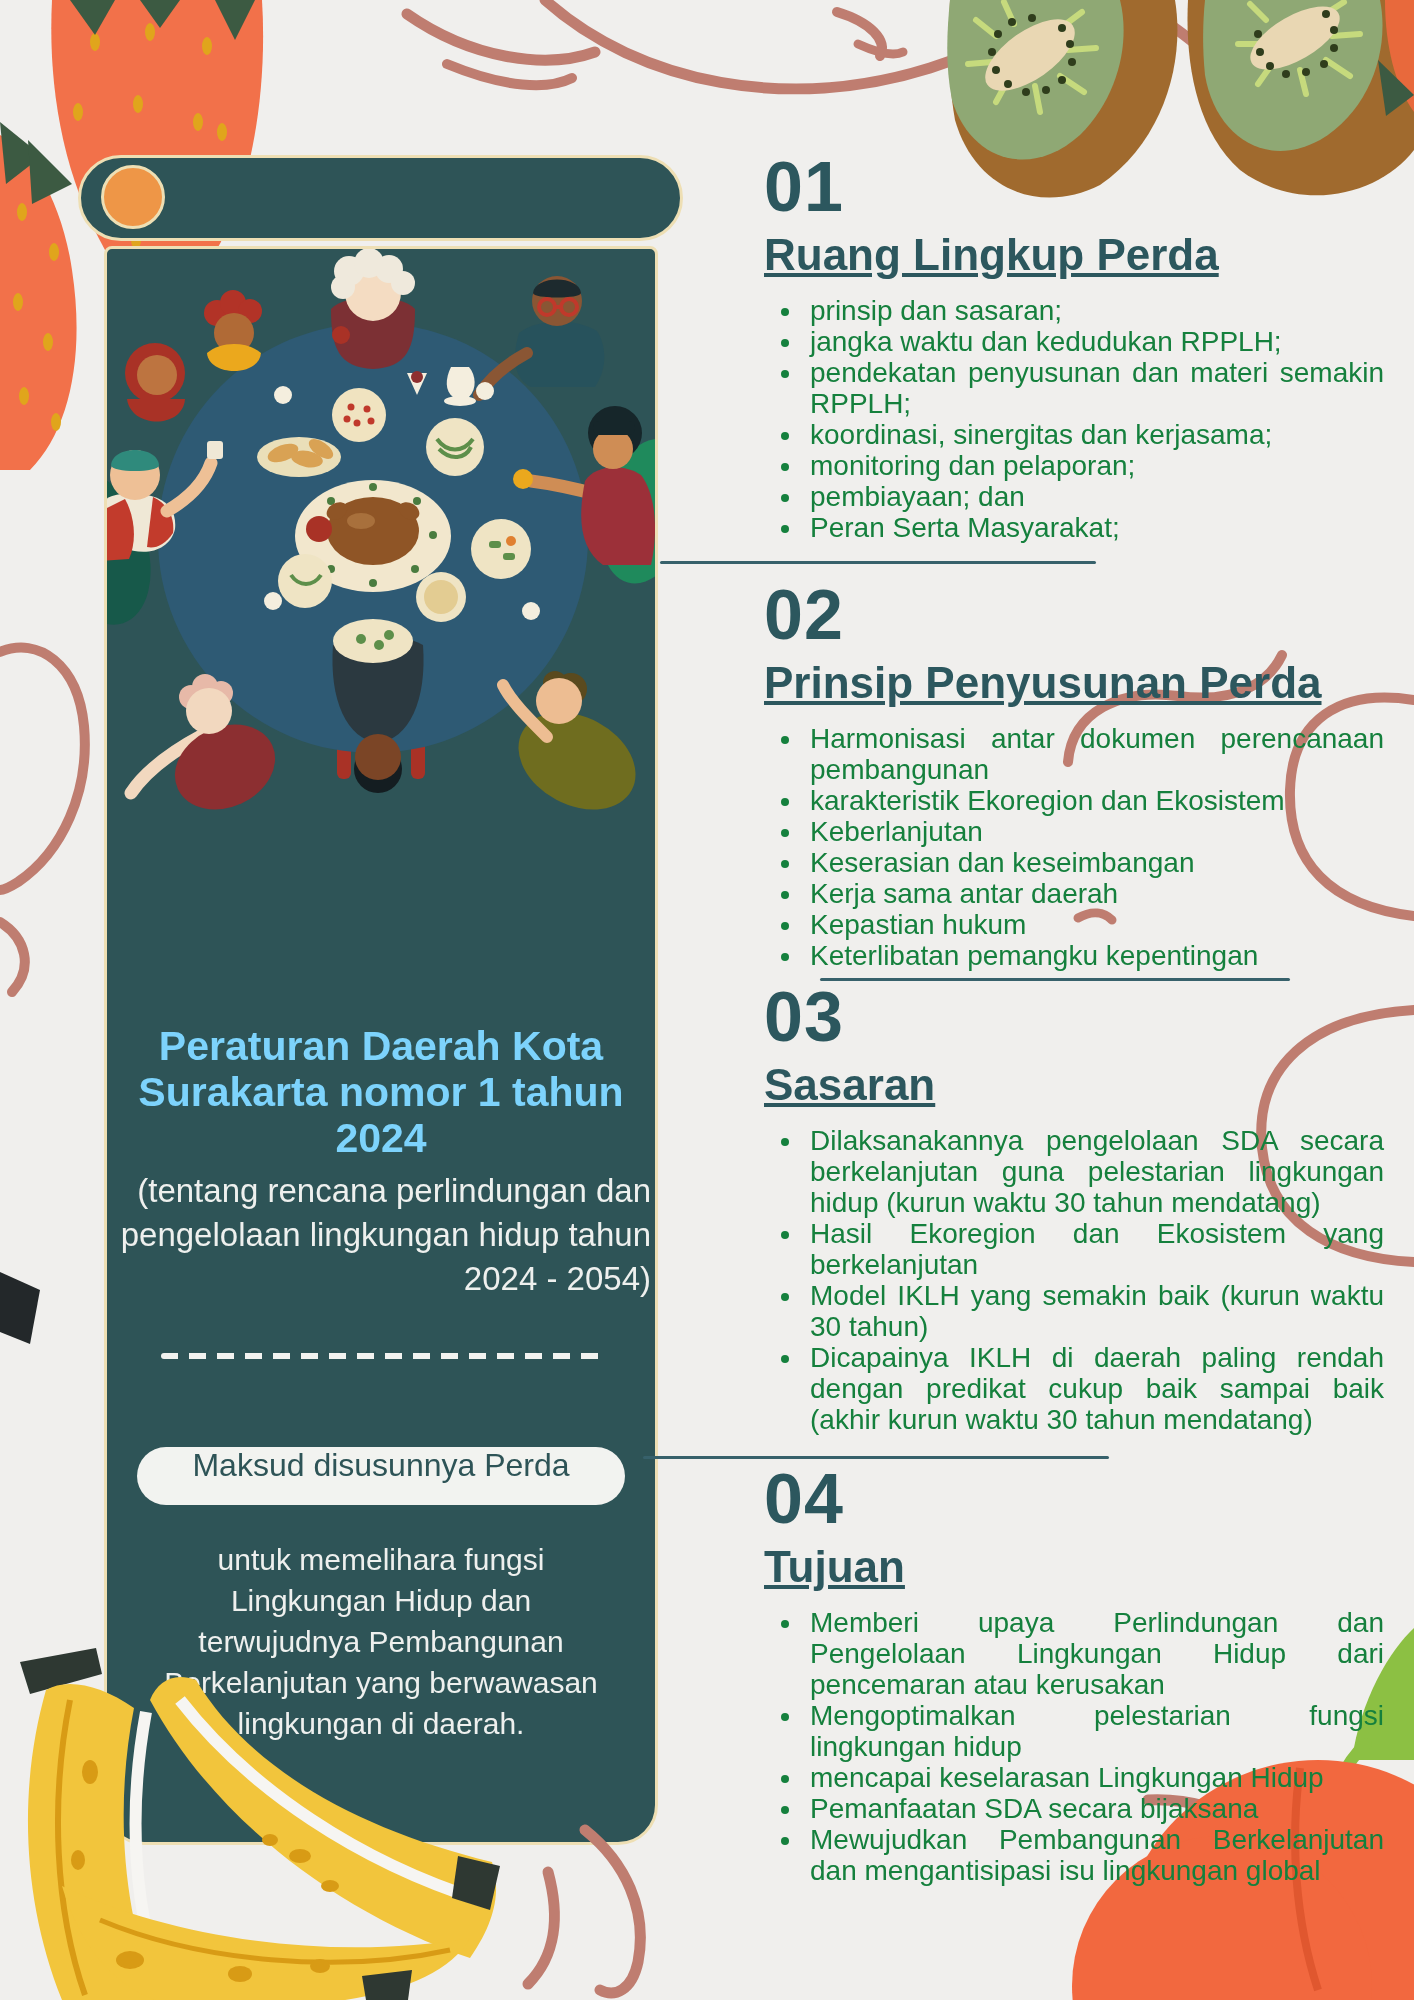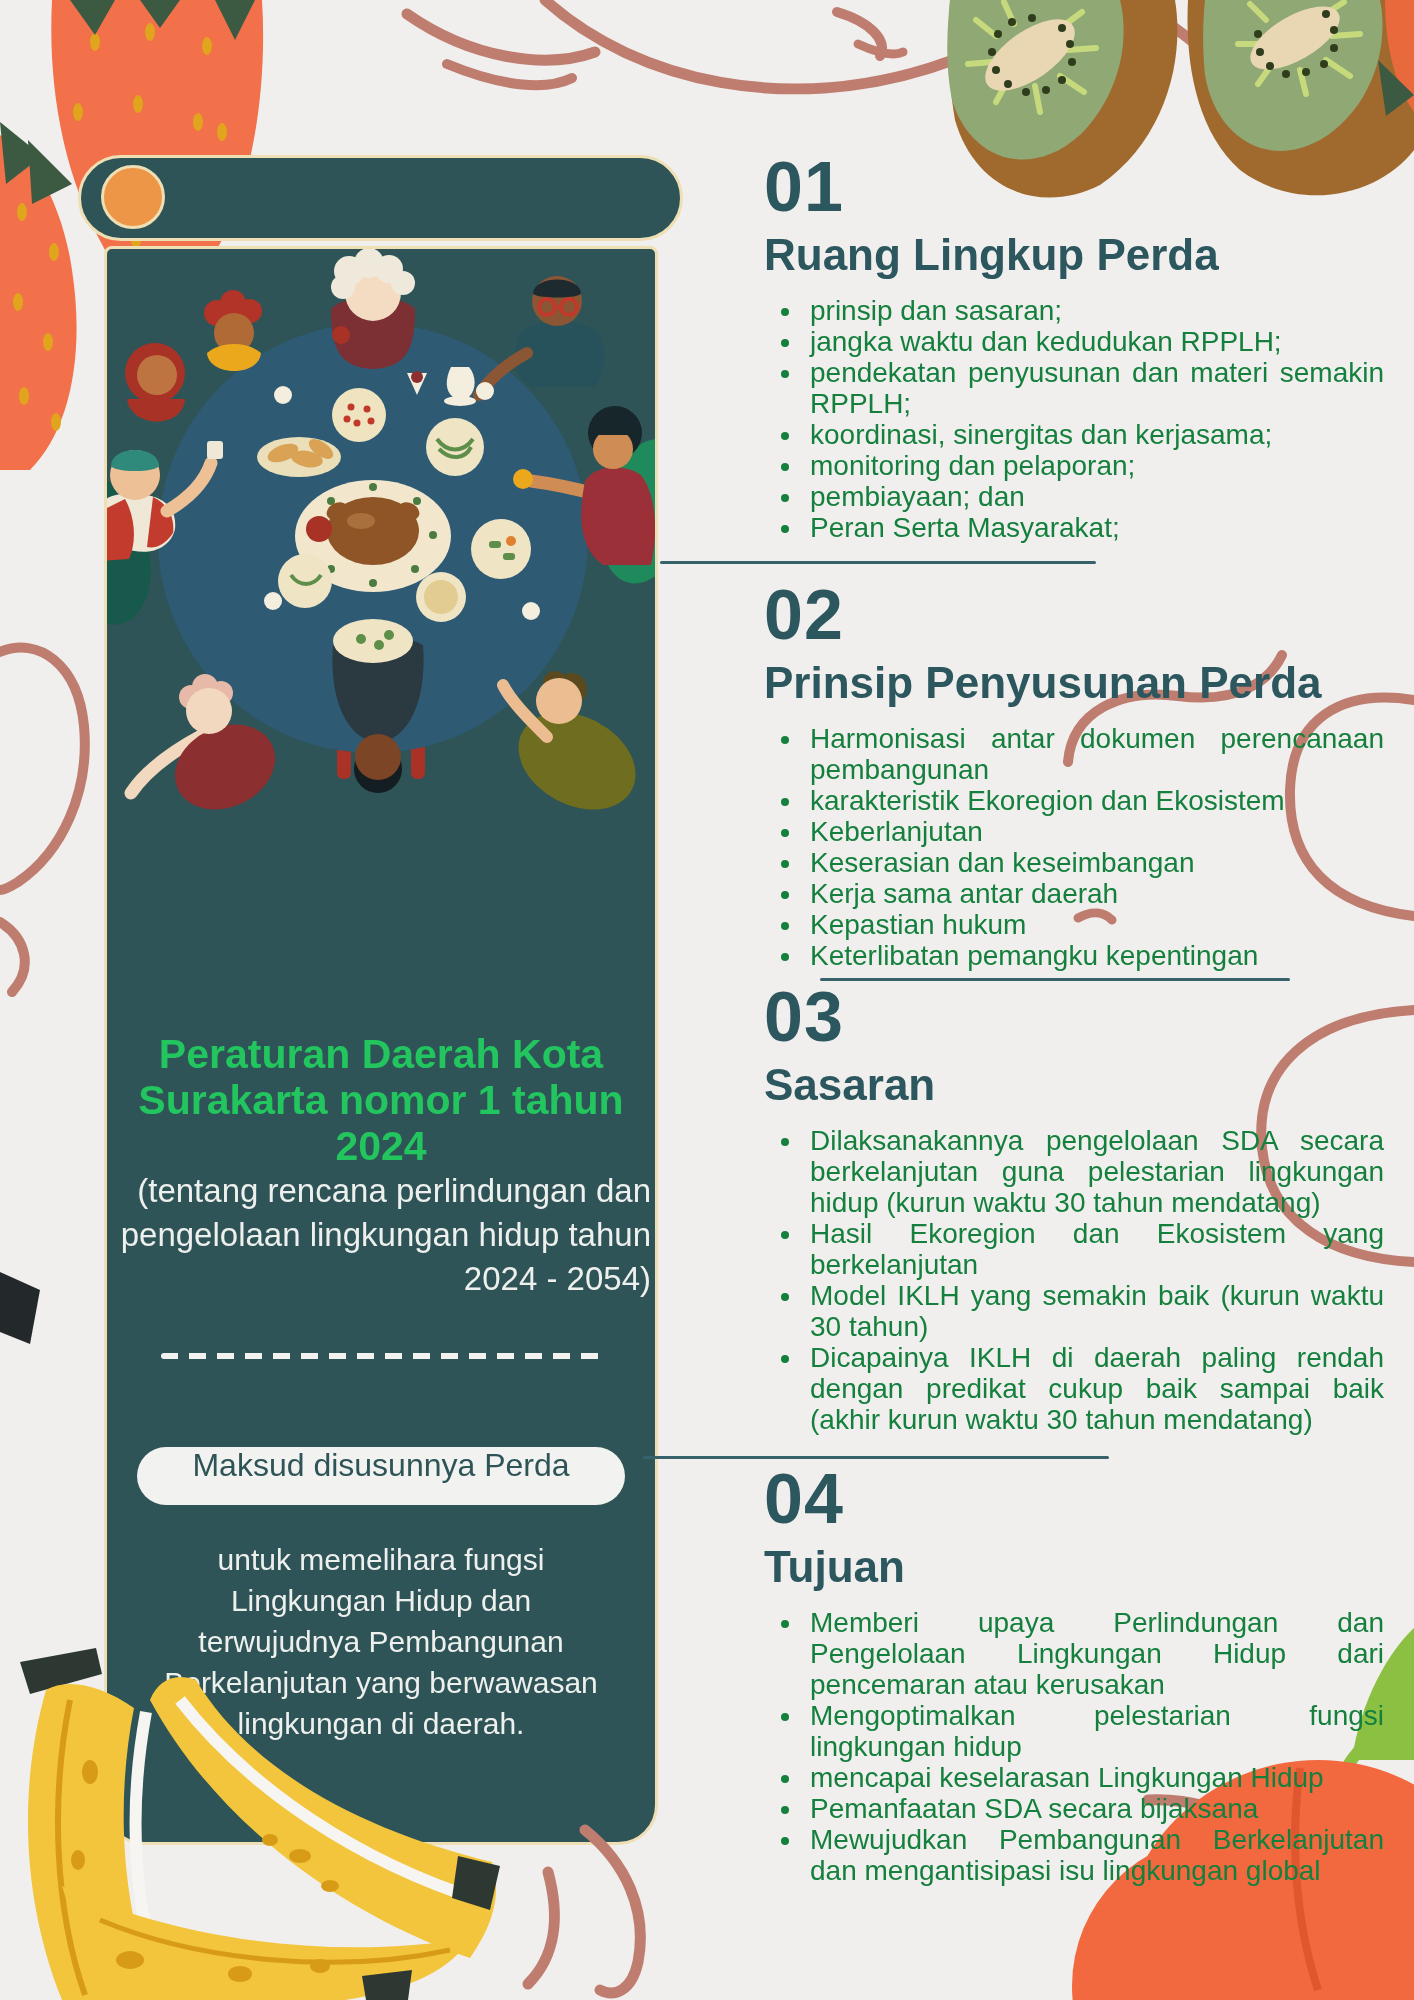--- a/index.html
+++ b/index.html
@@ -25,22 +25,22 @@
     background:#ee9647;border:3px solid #eedfb4;box-sizing:border-box;
   }
   .card-body{
     position:absolute;left:104px;top:246px;width:554px;height:1599px;
     background:#2e5457;border:3px solid #eedfb4;
     border-radius:8px 8px 40px 40px;box-sizing:border-box;
     overflow:hidden;z-index:1;
   }
   .illustration{position:absolute;left:0;top:0;}
   .card-title{
-    position:absolute;top:774px;left:0;right:0;margin:8px;text-align:center;
-    font-weight:bold;font-size:41px;line-height:46px;color:#22c55e;
+    position:absolute;top:774px;left:0;right:0;margin:0;text-align:center;
+    font-weight:bold;font-size:41px;line-height:46px;color:#7dd3fc;
   }
   .card-subtitle{
     position:absolute;top:920px;left:4px;right:4px;margin:0;text-align:right;
     font-size:33px;line-height:44px;color:#eef0ee;font-weight:normal;
   }
   .dashes{
     position:absolute;top:1104px;left:50%;transform:translateX(-50%);
     width:440px;height:6px;border-radius:3px;
     background:repeating-linear-gradient(90deg,#f2f3f0 0 17px,transparent 17px 28px);
   }
@@ -51,21 +51,21 @@
   }
   .maksud-pill span{font-size:32px;color:#2e5457;}
   .maksud-text{
     position:absolute;top:1290px;left:0;right:0;margin:0;padding:0 56px;
     text-align:center;font-size:30px;line-height:41px;color:#eef0ee;
   }
 
   
   .sec{position:absolute;left:764px;width:620px;z-index:2;color:#2c575e;}
   .sec .num{font-weight:bold;font-size:70px;line-height:1;letter-spacing:1px;}
-  .sec h2{margin:10px 0 0;font-weight:bold;font-size:44px;line-height:1.06;}
+  .sec h2{margin:10px 0 0;font-weight:bold;font-size:44px;line-height:1.06;text-decoration:underline;}
   .sec ul{
     margin:16px 0 0;padding:0 0 0 40px;
     font-size:28px;line-height:31px;color:#15803d;
     text-align:justify;
   }
   .sec li{margin:0;padding-left:6px;}
   .s1{top:152px}.s2{top:580px}.s3{top:982px}.s4{top:1464px}
   .divider{position:absolute;height:3px;background:#37616b;border-radius:2px;z-index:2;}
   .d1{left:660px;top:561px;width:436px;}
   .d2{left:820px;top:978px;width:470px;}

